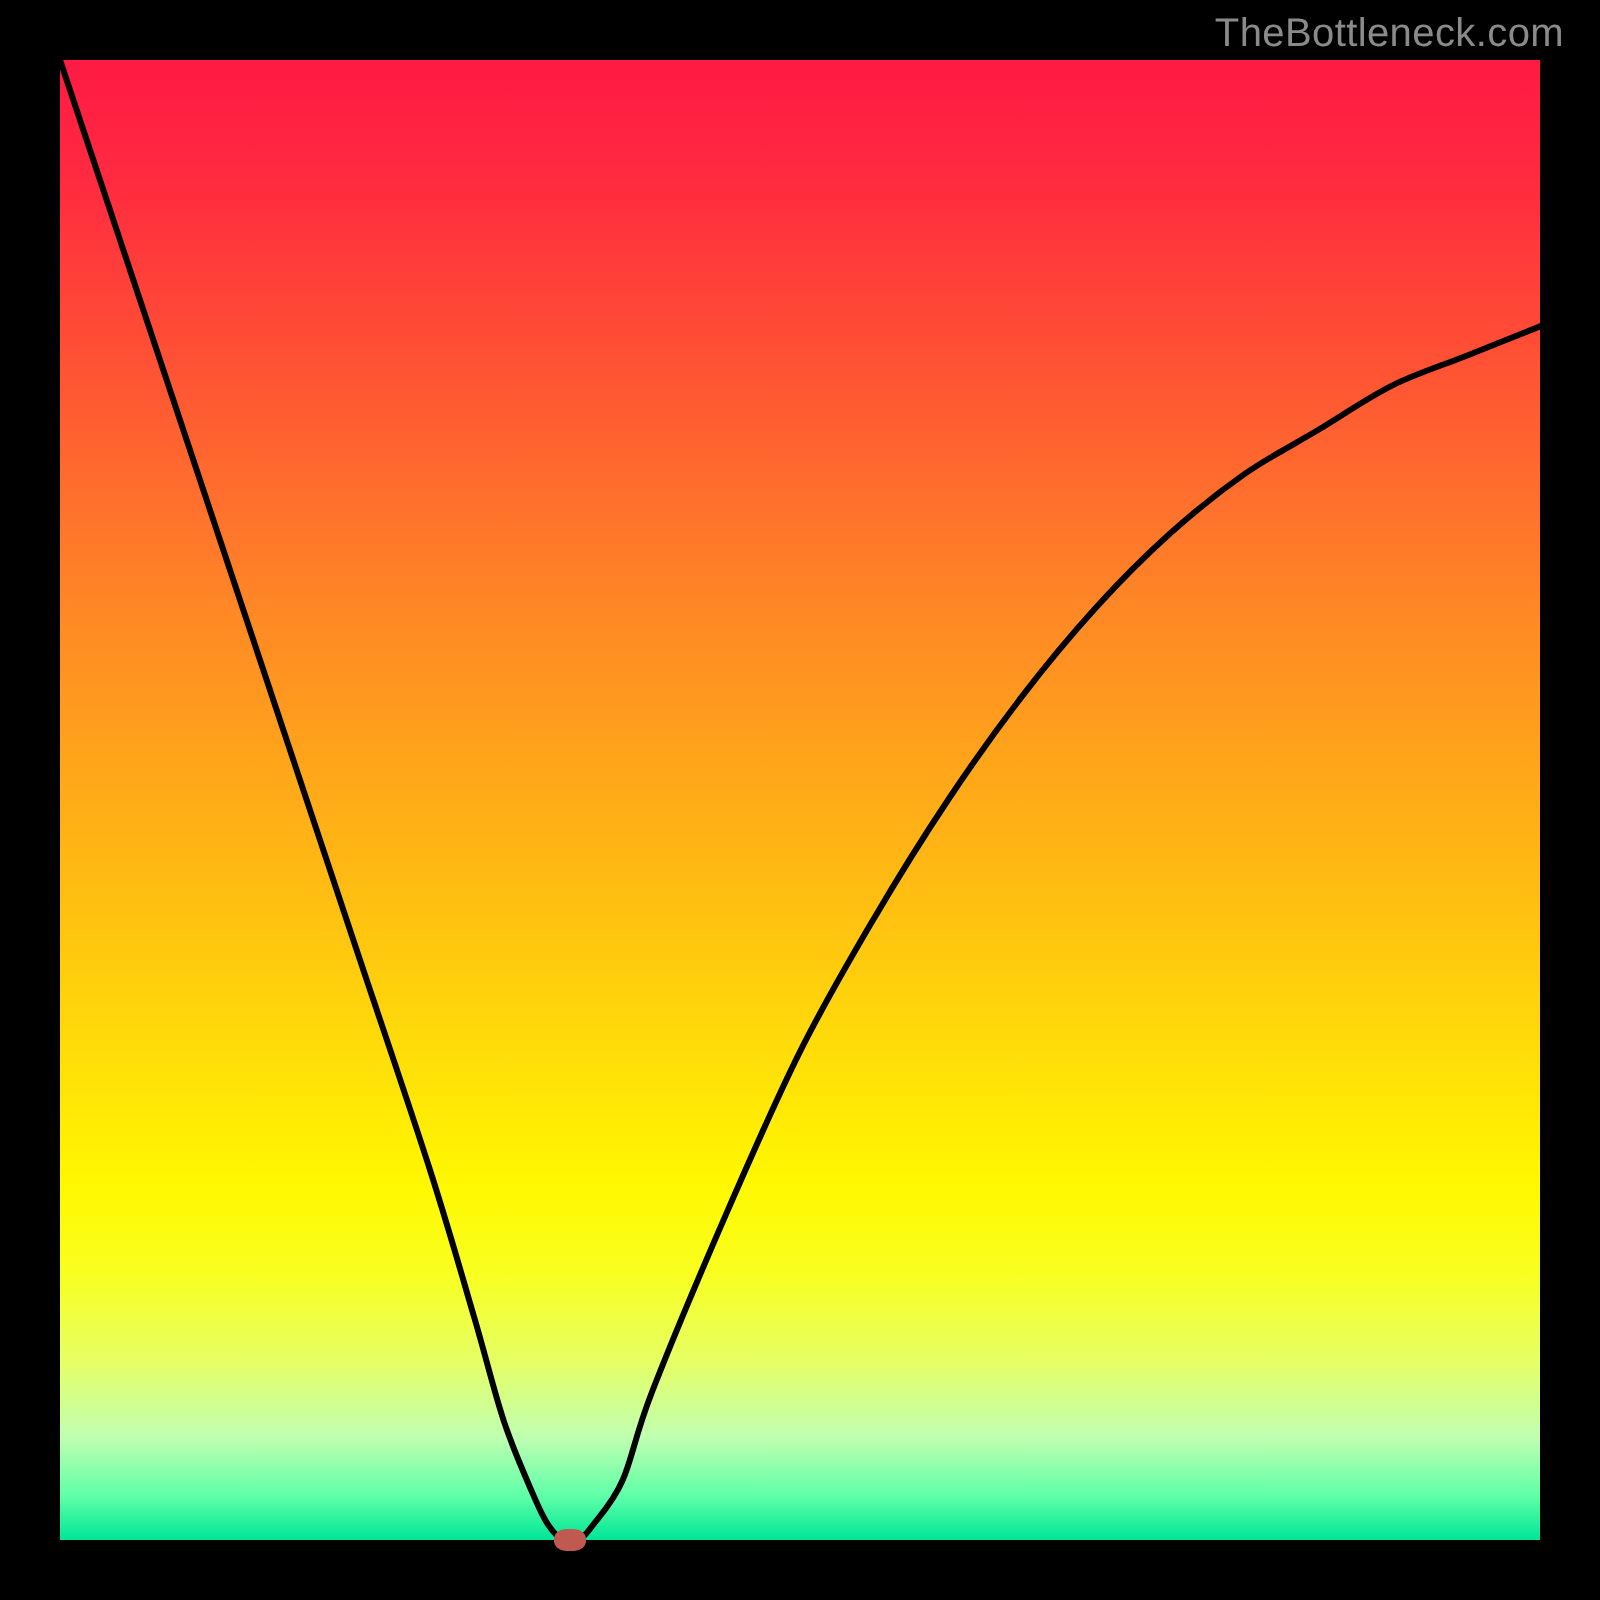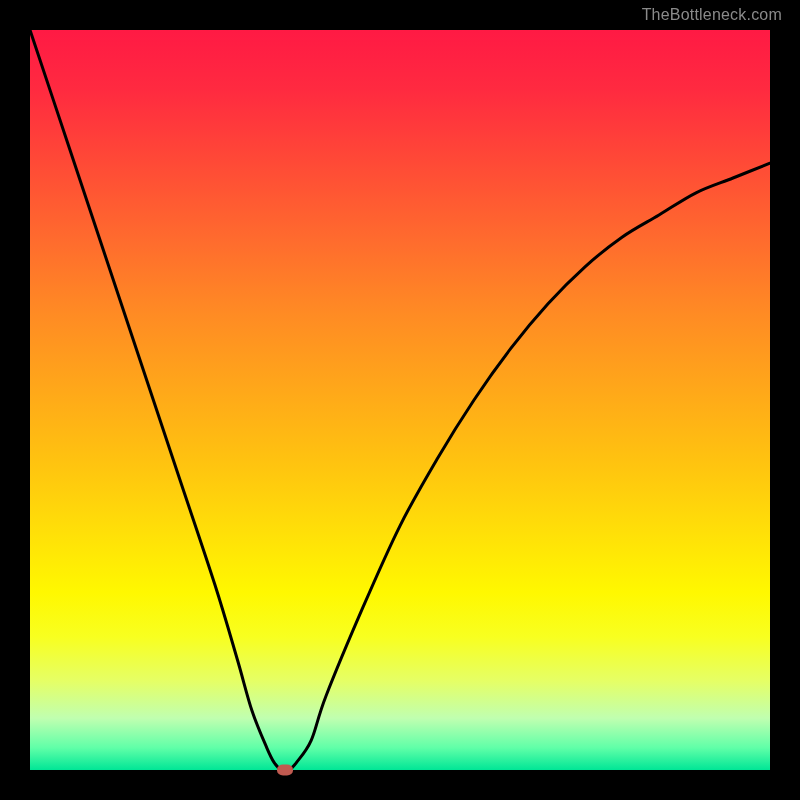--- a/index.html
+++ b/index.html
@@ -8,21 +8,21 @@
     height: 800px;
     background: #000;
     position: relative;
     overflow: hidden;
     font-family: Arial, Helvetica, sans-serif;
   }
   .watermark {
     position: absolute;
     top: 6px;
     right: 18px;
-    font-size: 16px;
+    font-size: 20px;
     color: #8a8a8a;
     font-weight: 400;
     z-index: 10;
     letter-spacing: 0.2px;
   }
   .plot-area {
     position: absolute;
     left: 30px;
     top: 30px;
     width: 740px;

